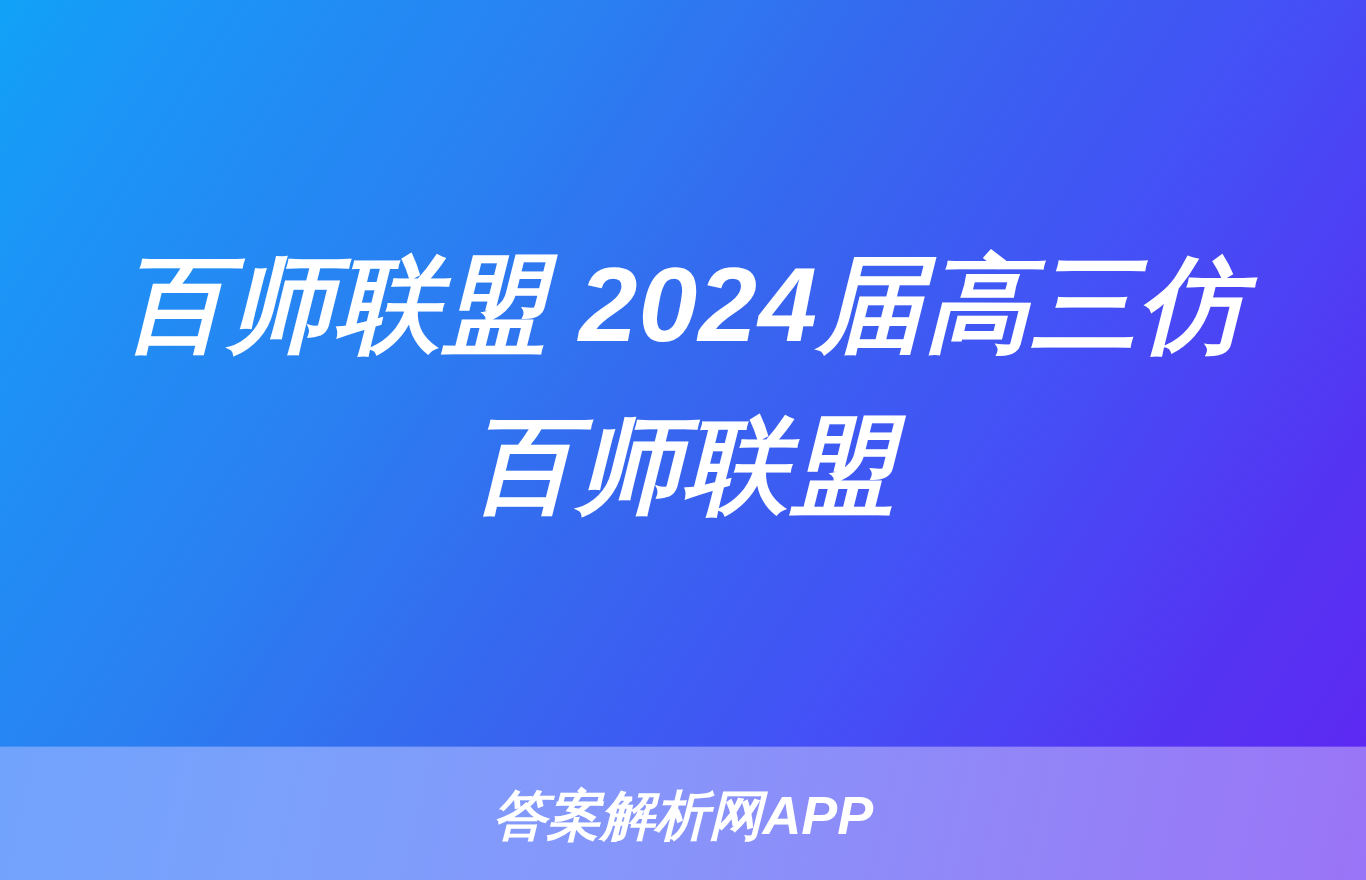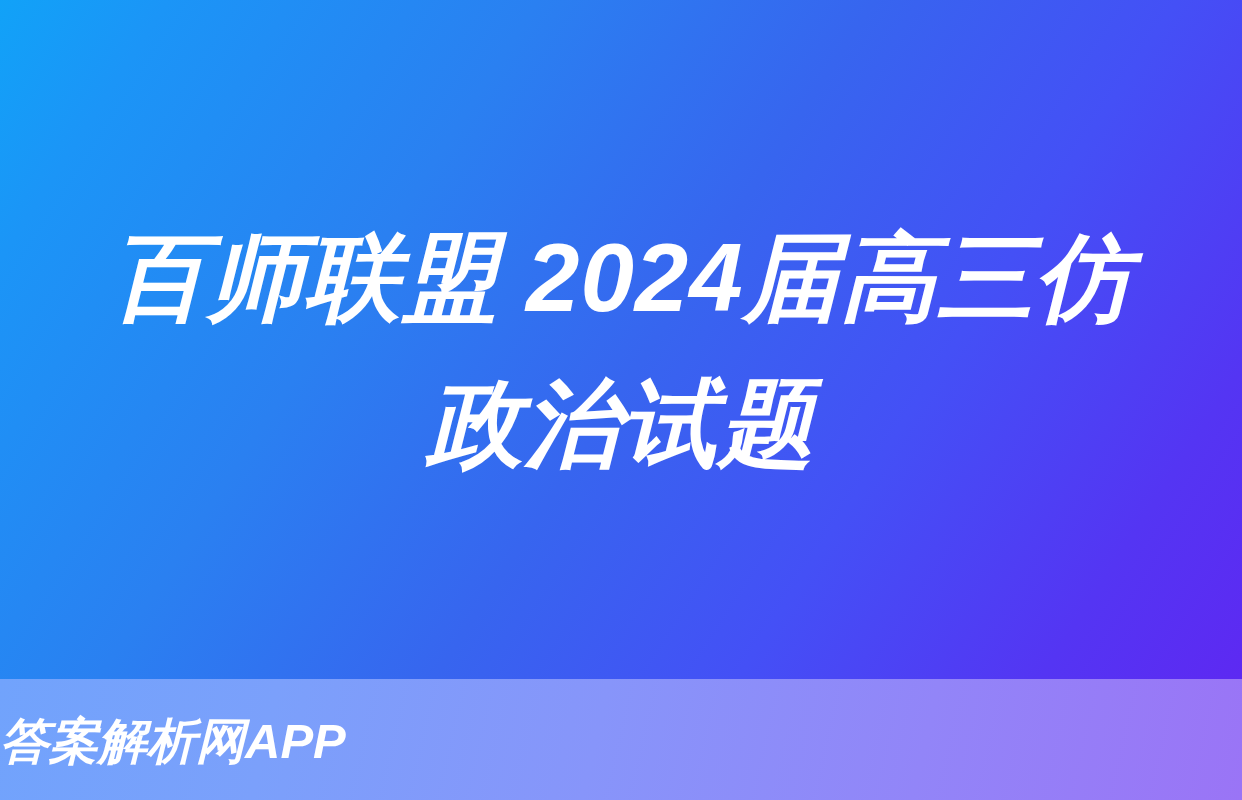--- a/index.html
+++ b/index.html
@@ -68,21 +68,21 @@
     width: 1242px;
     height: 121px;
     background: linear-gradient(103deg,
         #71a3fc 0%,
         #7ba0fb 22%,
         #8795fa 48%,
         #9285f8 74%,
         #9a74f6 100%);
     display: flex;
     align-items: center;
-    justify-content: flex-start;
+    justify-content: center;
   }
 
   #watermark {
     color: #ffffff;
     font-size: 49px;
     font-weight: bold;
     font-style: italic;
     letter-spacing: 0px;
     white-space: pre;
     position: relative;
@@ -91,20 +91,20 @@
 </style>
 </head>
 <body>
 
 <div id="card">
 
   <div id="hero"></div>
 
   <div id="title-block">
     <div class="title-line">百师联盟 2024届高三仿</div>
-    <div class="title-line">政治试题</div>
+    <div class="title-line">百师联盟</div>
   </div>
 
   <div id="footer">
     <div id="watermark">答案解析网APP</div>
   </div>
 
 </div>
 
 </body></html>

